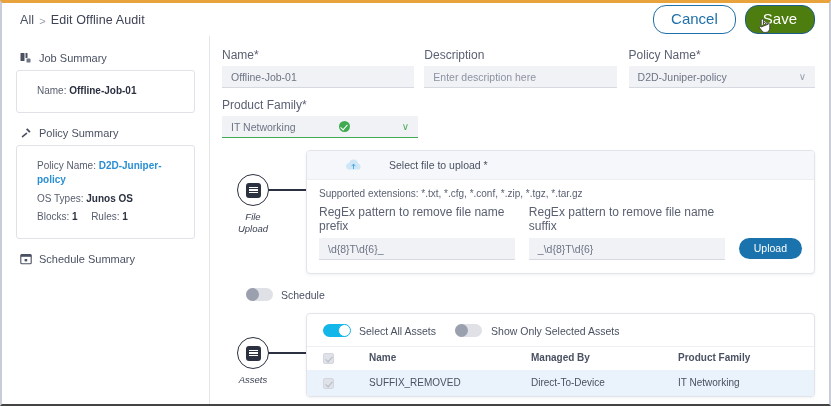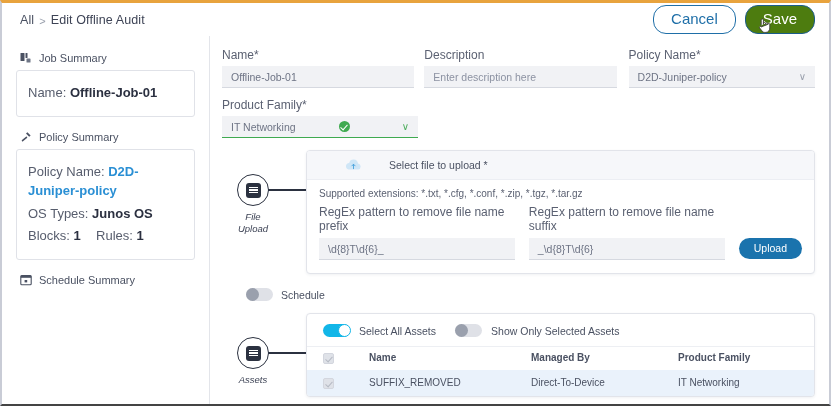--- a/index.html
+++ b/index.html
@@ -87,22 +87,22 @@
     margin:6px 0 6px 4px;
   }
   .sb-card{
     border:1px solid #e0e2e8;
     border-radius:3px;
     padding:9px 11px;
     background:#fff;
     margin-bottom:14px;
   }
   .sb-row{
-    font-size:13px;color:#575d6d;
-    margin:4px 0;
+    font-size:10px;color:#575d6d;
+    margin:4px 9px;
     line-height:1.45;
   }
   .sb-row b{color:#2b3040;font-weight:bold;}
   .sb-row .lnk{color:#2a8fd4;font-weight:bold;}
   .sb-row .sp{display:inline-block;width:8px;}
   
   #main{
     flex:1;
     position:relative;
     padding:12px 14px 0 12px;

